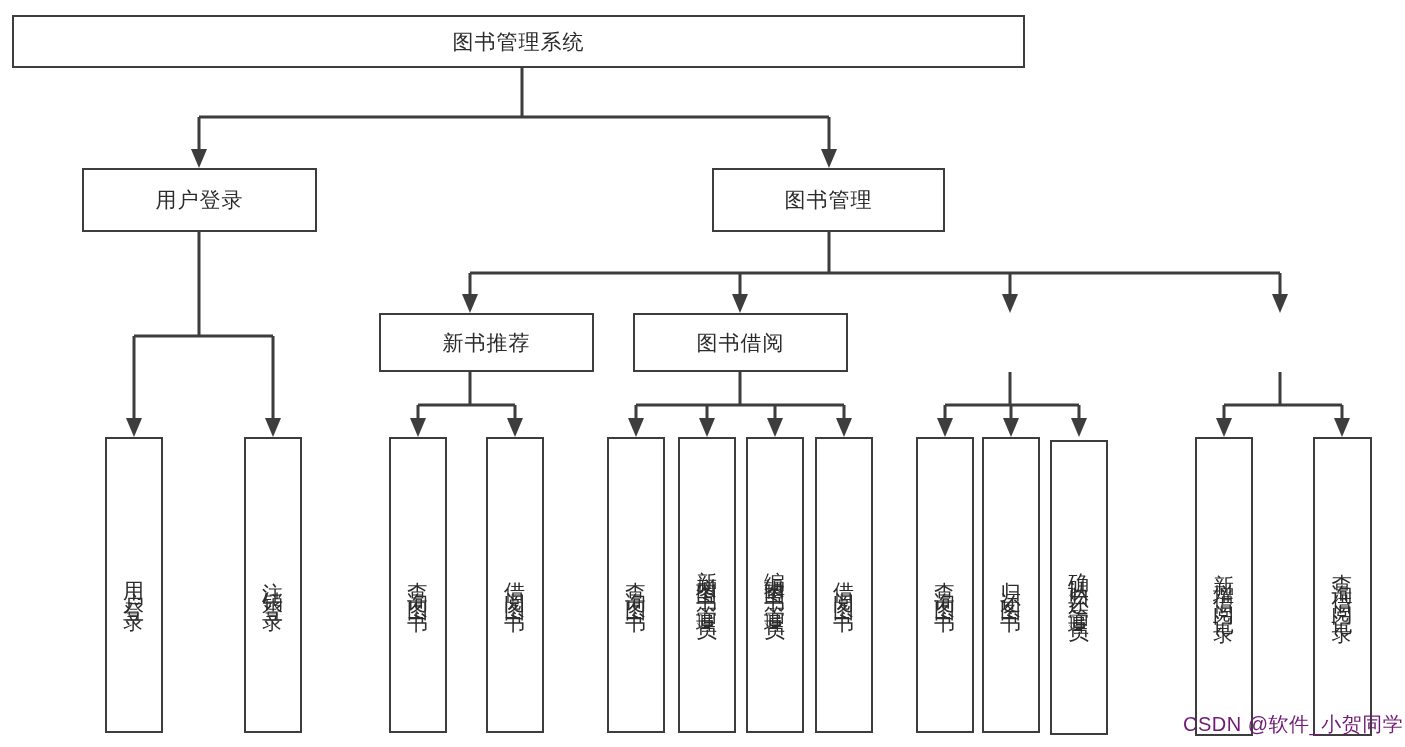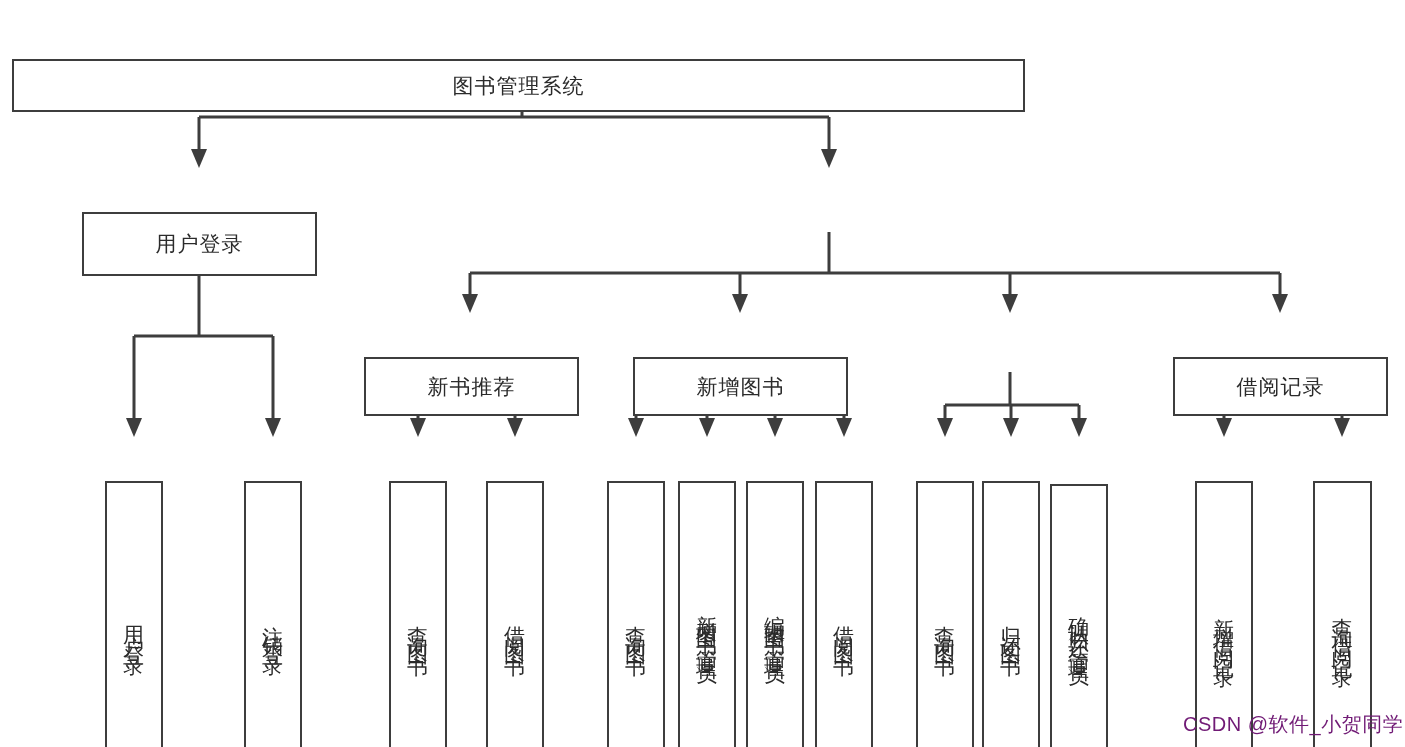--- a/index.html
+++ b/index.html
@@ -14,21 +14,20 @@
   .node{
     position:absolute;
     box-sizing:border-box;
     border:2.5px solid #3d3d3d;
     background:#ffffff;
     display:flex;
     align-items:center;
     justify-content:center;
     color:#2b2b2b;
     z-index:1;
-    margin-top:44px;
   }
   .h-node{font-size:21px;letter-spacing:1px;}
   .v-node span{
     writing-mode:vertical-rl;
     text-orientation:mixed;
     font-size:21px;
     line-height:1;
     letter-spacing:10px;
     white-space:nowrap;
   }
@@ -88,29 +87,29 @@
     </g>
   </svg>
 
   <div class="node h-node" style="left:12px;top:15px;width:1013px;height:53px;">
     <span>图书管理系统</span>
   </div>
 
   <div class="node h-node" style="left:82px;top:168px;width:235px;height:64px;">
     <span>用户登录</span>
   </div>
+  <div class="node h-node" style="left:712px;top:168px;width:233px;height:64px;">
+    <span>图书管理</span>
+  </div>
 
-  <div class="node h-node" style="left:364px;top:313px;width:215px;height:59px;">
+  <div class="node h-node" style="left:379px;top:313px;width:215px;height:59px;">
     <span>新书推荐</span>
   </div>
   <div class="node h-node" style="left:633px;top:313px;width:215px;height:59px;">
-    <span>新增图书</span>
-  </div>
-  <div class="node h-node" style="left:1173px;top:313px;width:215px;height:59px;">
-    <span>借阅记录</span>
+    <span>图书借阅</span>
   </div>
 
   <div class="node v-node" style="left:105px;top:437px;width:58px;height:296px;">
     <span>用户登录</span>
   </div>
   <div class="node v-node" style="left:244px;top:437px;width:58px;height:296px;">
     <span>注销登录</span>
   </div>
 
   <div class="node v-node" style="left:389px;top:437px;width:58px;height:296px;">

